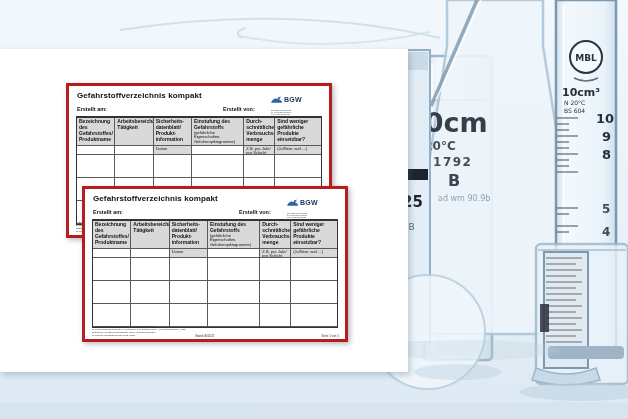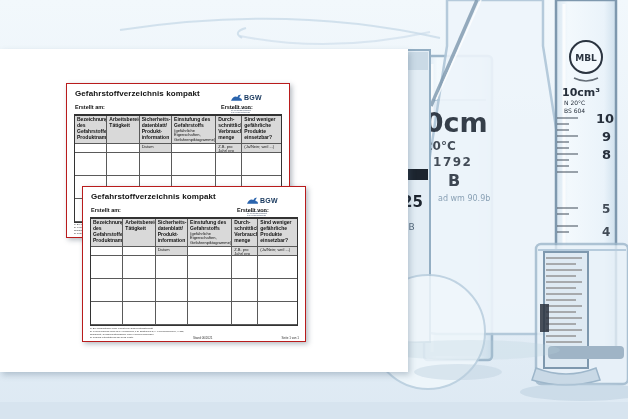--- a/index.html
+++ b/index.html
@@ -14,22 +14,22 @@
 
   
   .backdrop {
     position:absolute; left:0; top:49px; width:408px; height:323px;
     background:#ffffff;
     box-shadow:2px 3px 6px rgba(70,95,120,.30);
   }
 
   
   .page {
-    position:absolute; width:224px; background:#fff;
-    border:1px solid #b91c1c;
+    position:absolute; width:266px; background:#fff;
+    border:3px solid #b91c1c;
     box-shadow:2px 2px 5px rgba(60,75,95,.38);
     color:#111;
   }
   .page1 { left:66px; top:83px;  height:155px; }
   .page2 { left:82px; top:186px; height:156px; }
 
   .doc-title { position:absolute; left:8px; top:5px; font-size:8px; font-weight:bold; letter-spacing:.1px; }
 
   .logo { position:absolute; top:4px; right:6px; width:52px; }
   .logo-top { display:flex; align-items:center; gap:2px; }

